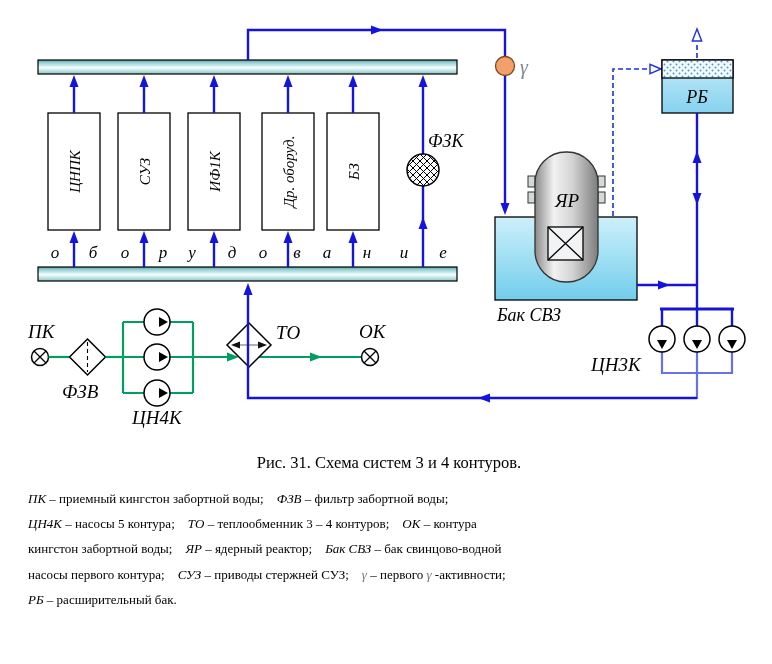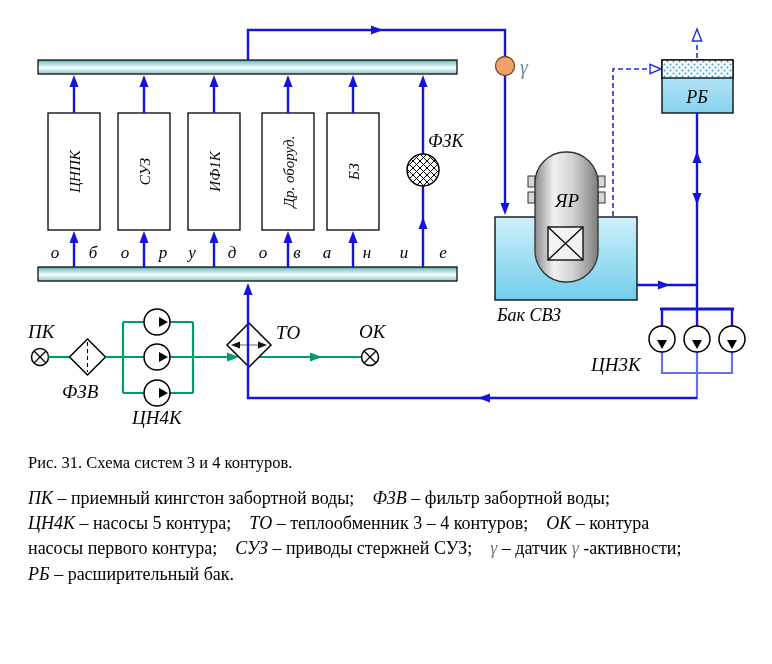--- a/index.html
+++ b/index.html
@@ -15,23 +15,23 @@
   .blueln{stroke:#1414dd;stroke-width:2.4;fill:none;}
   .bluelt{stroke:#6672e8;stroke-width:2.2;fill:none;}
   .bluef{fill:#1414dd;stroke:none;}
   .dashln{stroke:#1f2fe0;stroke-width:1.6;fill:none;stroke-dasharray:5,3;}
   .openarr{fill:#fff;stroke:#1f2fe0;stroke-width:1.4;}
   .greenln{stroke:#009e60;stroke-width:2.2;fill:none;}
   .greenf{fill:#009e60;stroke:none;}
   .sym{fill:#fff;stroke:#000;stroke-width:1.5;}
   .thin{stroke:#000;stroke-width:1.3;fill:none;}
   .caption{position:absolute;left:28px;top:450px;width:722px;color:#000;}
-  .cap-title{font-size:16.5px;line-height:25px;white-space:pre-wrap;}
+  .cap-title{font-size:16.5px;line-height:25px;white-space:pre-wrap;text-align:center;}
   .cap-lines{margin-top:11px;}
-  .cap-line{font-size:18px;line-height:25.2px;white-space:pre-wrap;}
+  .cap-line{font-size:13px;line-height:25.2px;white-space:pre-wrap;}
   .it{font-style:italic;}
   .gm{color:#777777;font-style:italic;}
 </style>
 </head>
 <body>
 
 <div class="stage">
 
 <svg width="772" height="442" viewBox="0 0 772 442">
   <defs>
@@ -241,18 +241,19 @@
     <polygon class="bluef" points="478,398 490,393.5 490,402.5"></polygon>
     <polygon class="bluef" points="248,283 243.5,295 252.5,295"></polygon>
   </g>
 </svg>
 
 <div class="caption">
   <div class="cap-title">Рис. 31. Схема систем 3 и 4 контуров.</div>
   <div class="cap-lines">
         <div class="cap-line"><span class="it">ПК</span><span> – приемный кингстон забортной воды;    </span><span class="it">ФЗВ</span><span> – фильтр забортной воды;</span></div>
         <div class="cap-line"><span class="it">ЦН4К</span><span> – насосы 5 контура;    </span><span class="it">ТО</span><span> – теплообменник 3 – 4 контуров;    </span><span class="it">ОК</span><span> – контура</span></div>
-        <div class="cap-line"><span>насосы первого контура;    </span><span class="it">СУЗ</span><span> – приводы стержней СУЗ;    </span><span class="gm">γ</span><span> – датчик </span><span class="gm">γ</span><span> -активности;</span></div>
+        <div class="cap-line"><span>кингстон забортной воды;    </span><span class="it">ЯР</span><span> – ядерный реактор;    </span><span class="it">Бак СВЗ</span><span> – бак свинцово-водной</span></div>
+        <div class="cap-line"><span>насосы первого контура;    </span><span class="it">СУЗ</span><span> – приводы стержней СУЗ;    </span><span class="gm">γ</span><span> – первого </span><span class="gm">γ</span><span> -активности;</span></div>
         <div class="cap-line"><span class="it">РБ</span><span> – расширительный бак.</span></div>
       </div>
 </div>
 
 </div>
 
 </body></html>

